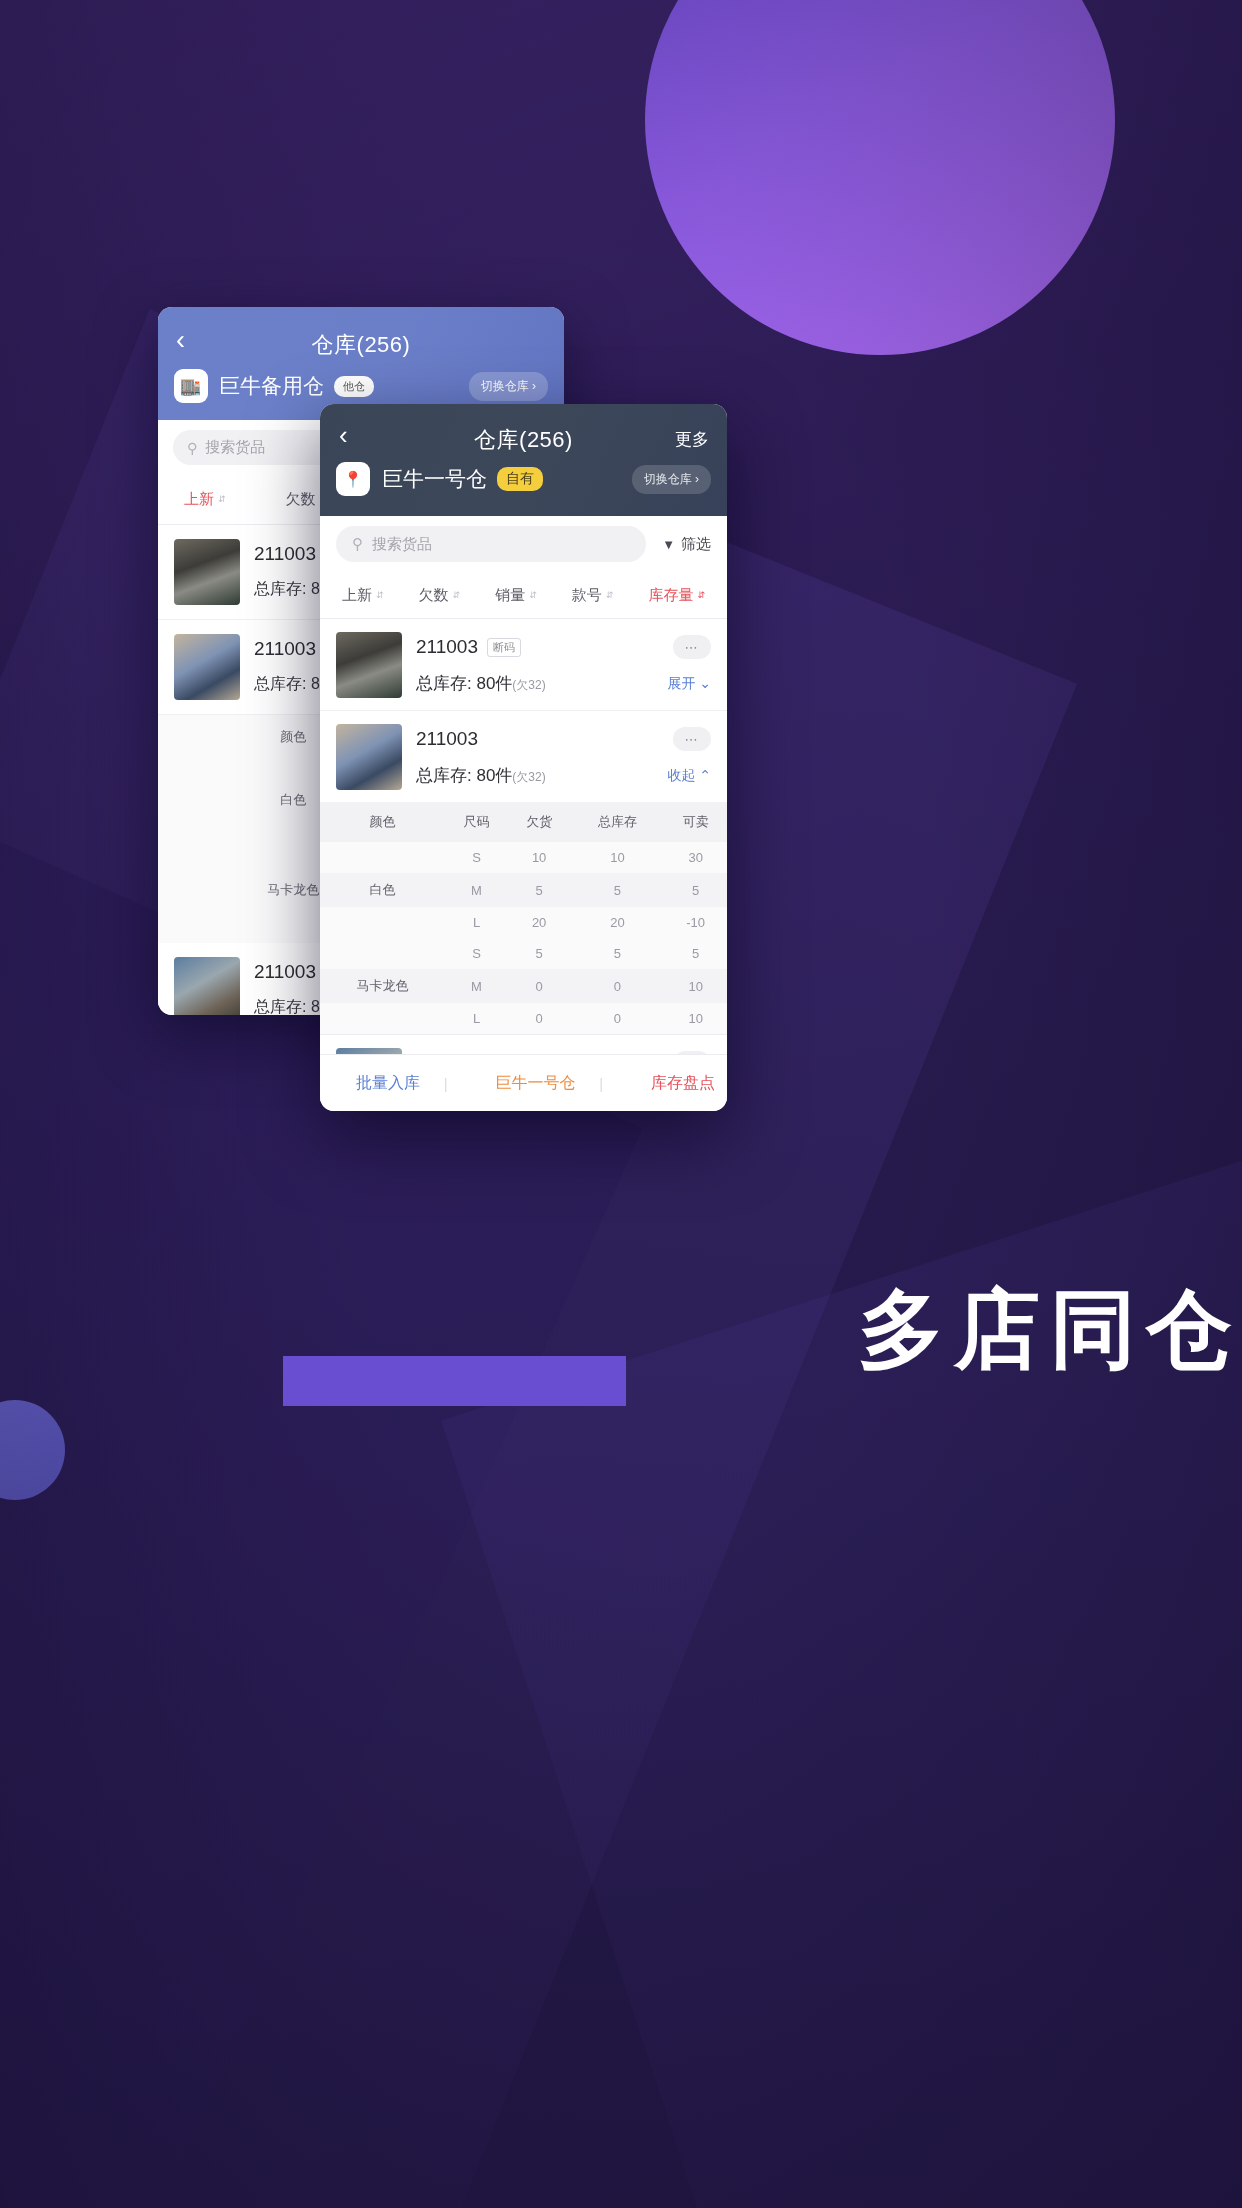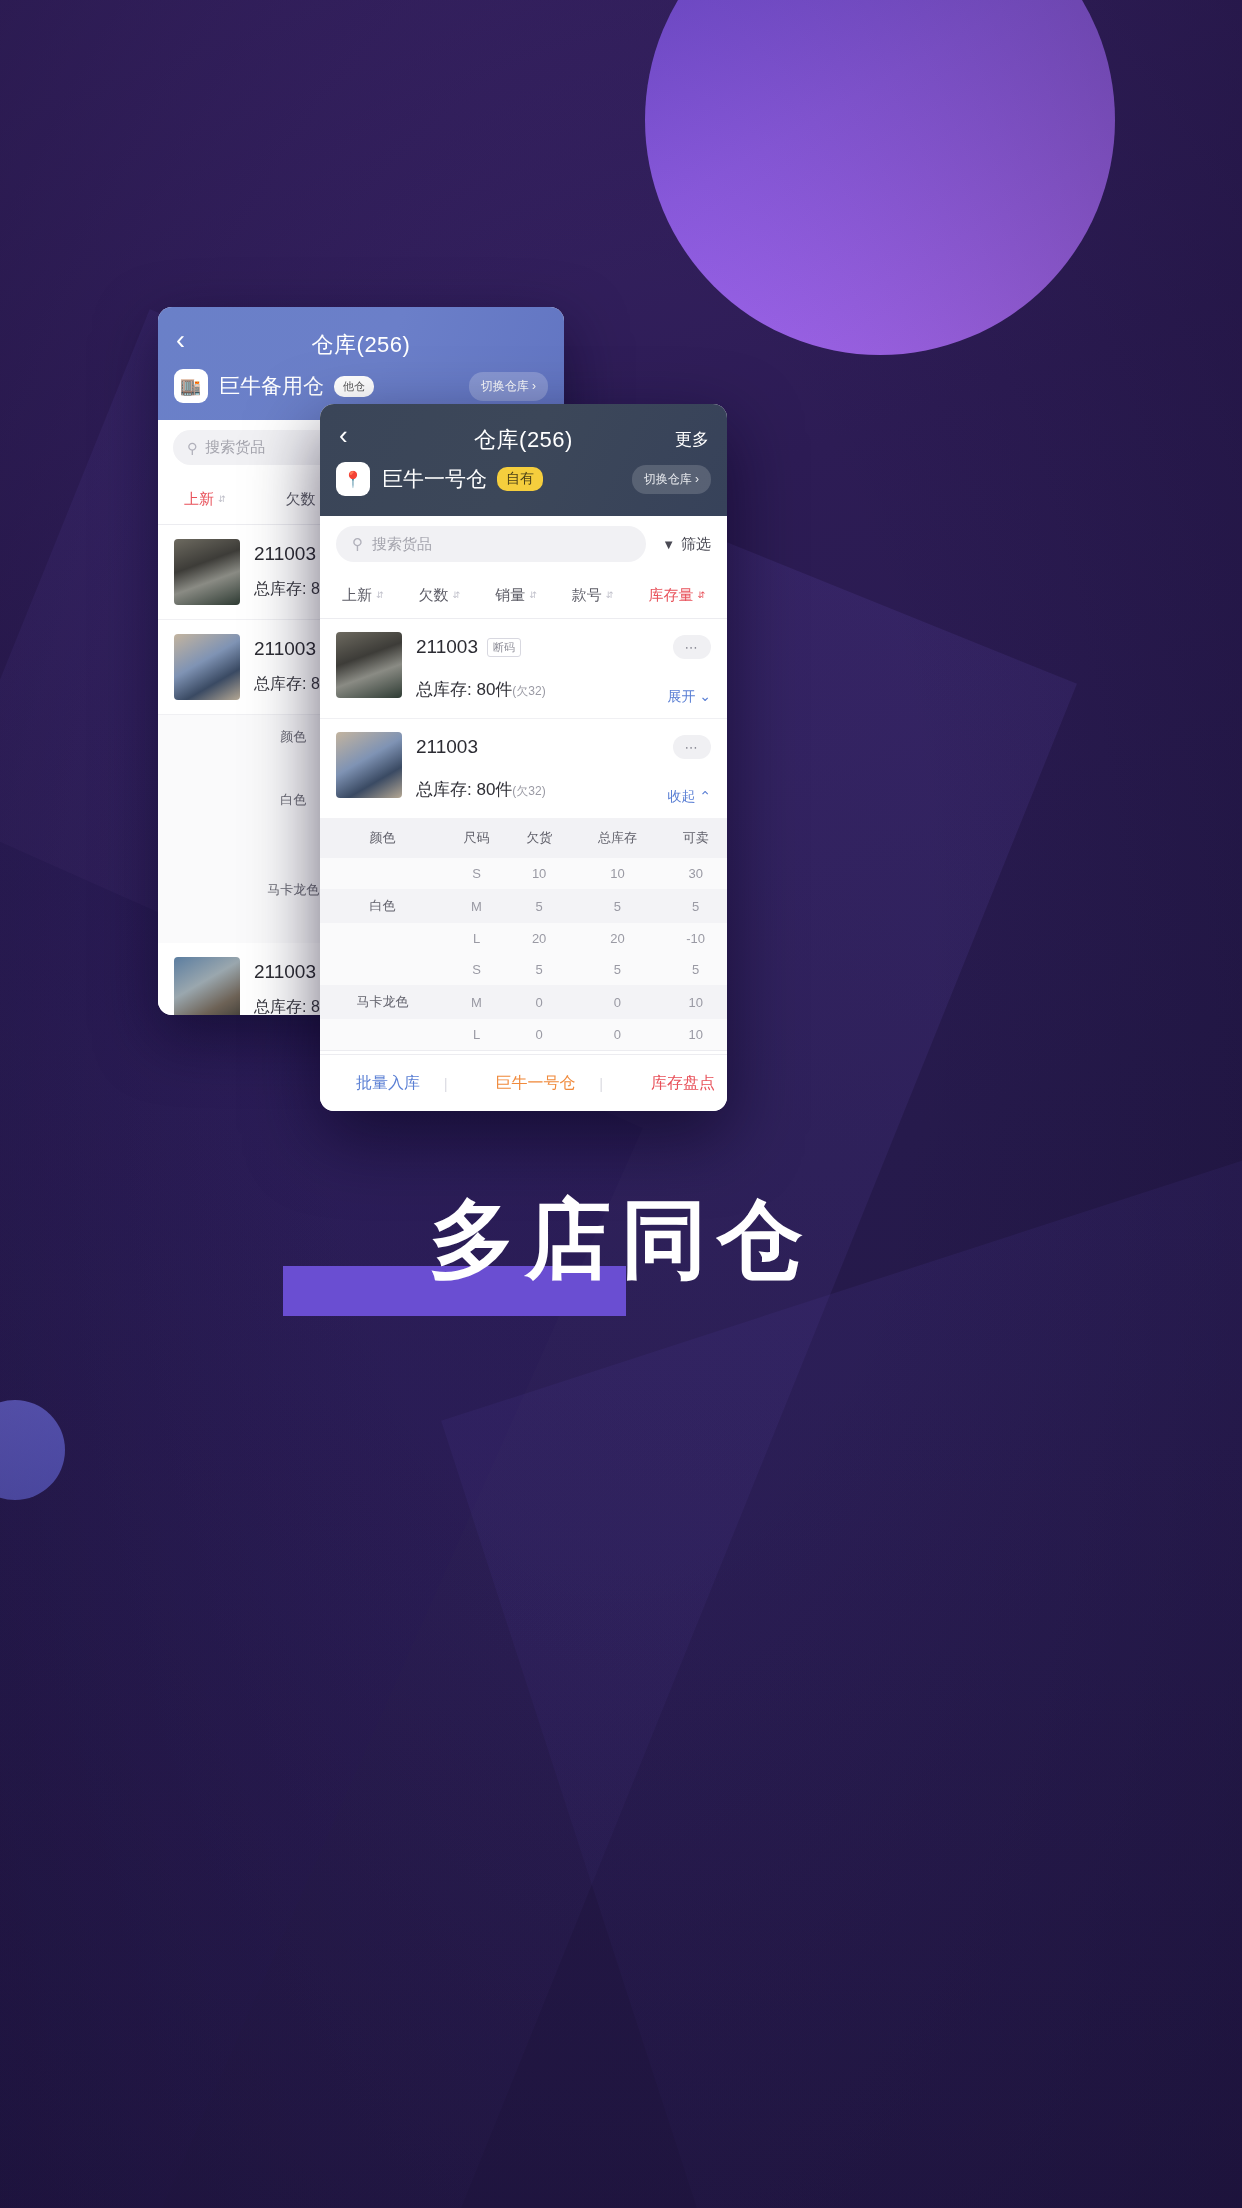--- a/index.html
+++ b/index.html
@@ -229,21 +229,21 @@
   }
   #card-front .prow .dots {
     margin-left:auto; width:38px; height:24px; border-radius:12px;
     background:#f0f0f3; display:flex; align-items:center; justify-content:center;
     letter-spacing:2px; color:#8e8e98; font-size:13px; line-height:1;
   }
   #card-front .prow .pbot { display:flex; align-items:center; margin-top:13px; }
   #card-front .prow .pstock { font-size:17px; color:#2f2f36; }
   #card-front .prow .pstock .qian { font-size:12px; color:#9a9aa4; }
   #card-front .prow .toggle {
-    margin-left:auto; font-size:14px; color:#5a7fd4; white-space:nowrap;margin-top:16px;
+    margin-left:auto; font-size:14px; color:#5a7fd4; white-space:nowrap;
   }
   #card-front .prow .toggle.up { color:#5a7fd4; }
 
   #card-front .sku { background:#fafafb; }
   #card-front .sku table { width:100%; border-collapse:collapse; }
   #card-front .sku th {
     font-size:13px; color:#61616b; font-weight:400; padding:11px 0;
     background:#f2f2f5;
   }
   #card-front .sku td {
@@ -255,21 +255,21 @@
   #card-front .actionbar {
     position:absolute; left:0; right:0; bottom:0; height:57px;
     background:#fff; border-top:1px solid #ececf0;
     display:flex; align-items:center; justify-content:space-around;
   }
   #card-front .actionbar .ab { font-size:16px; white-space:nowrap;margin-left:24px; }
   #card-front .actionbar .sep { color:#dcdce3; font-size:15px; }
 
   
   #tagline {
-    position:absolute; left:0; right:0; top:1196px; text-align:center;
+    position:absolute; left:0; right:0; top:1286px; text-align:right;
   }
   #tagline .shadowbar {
     position:absolute; left:283px; top:70px;
     width:343px; height:50px; background:#6a4ed2;
   }
   #tagline .txt {
     position:relative;
     font-size:86px; font-weight:bold; color:#fff;
     letter-spacing:10px; line-height:1;
     font-family:"DejaVu Sans","Liberation Sans",sans-serif;

